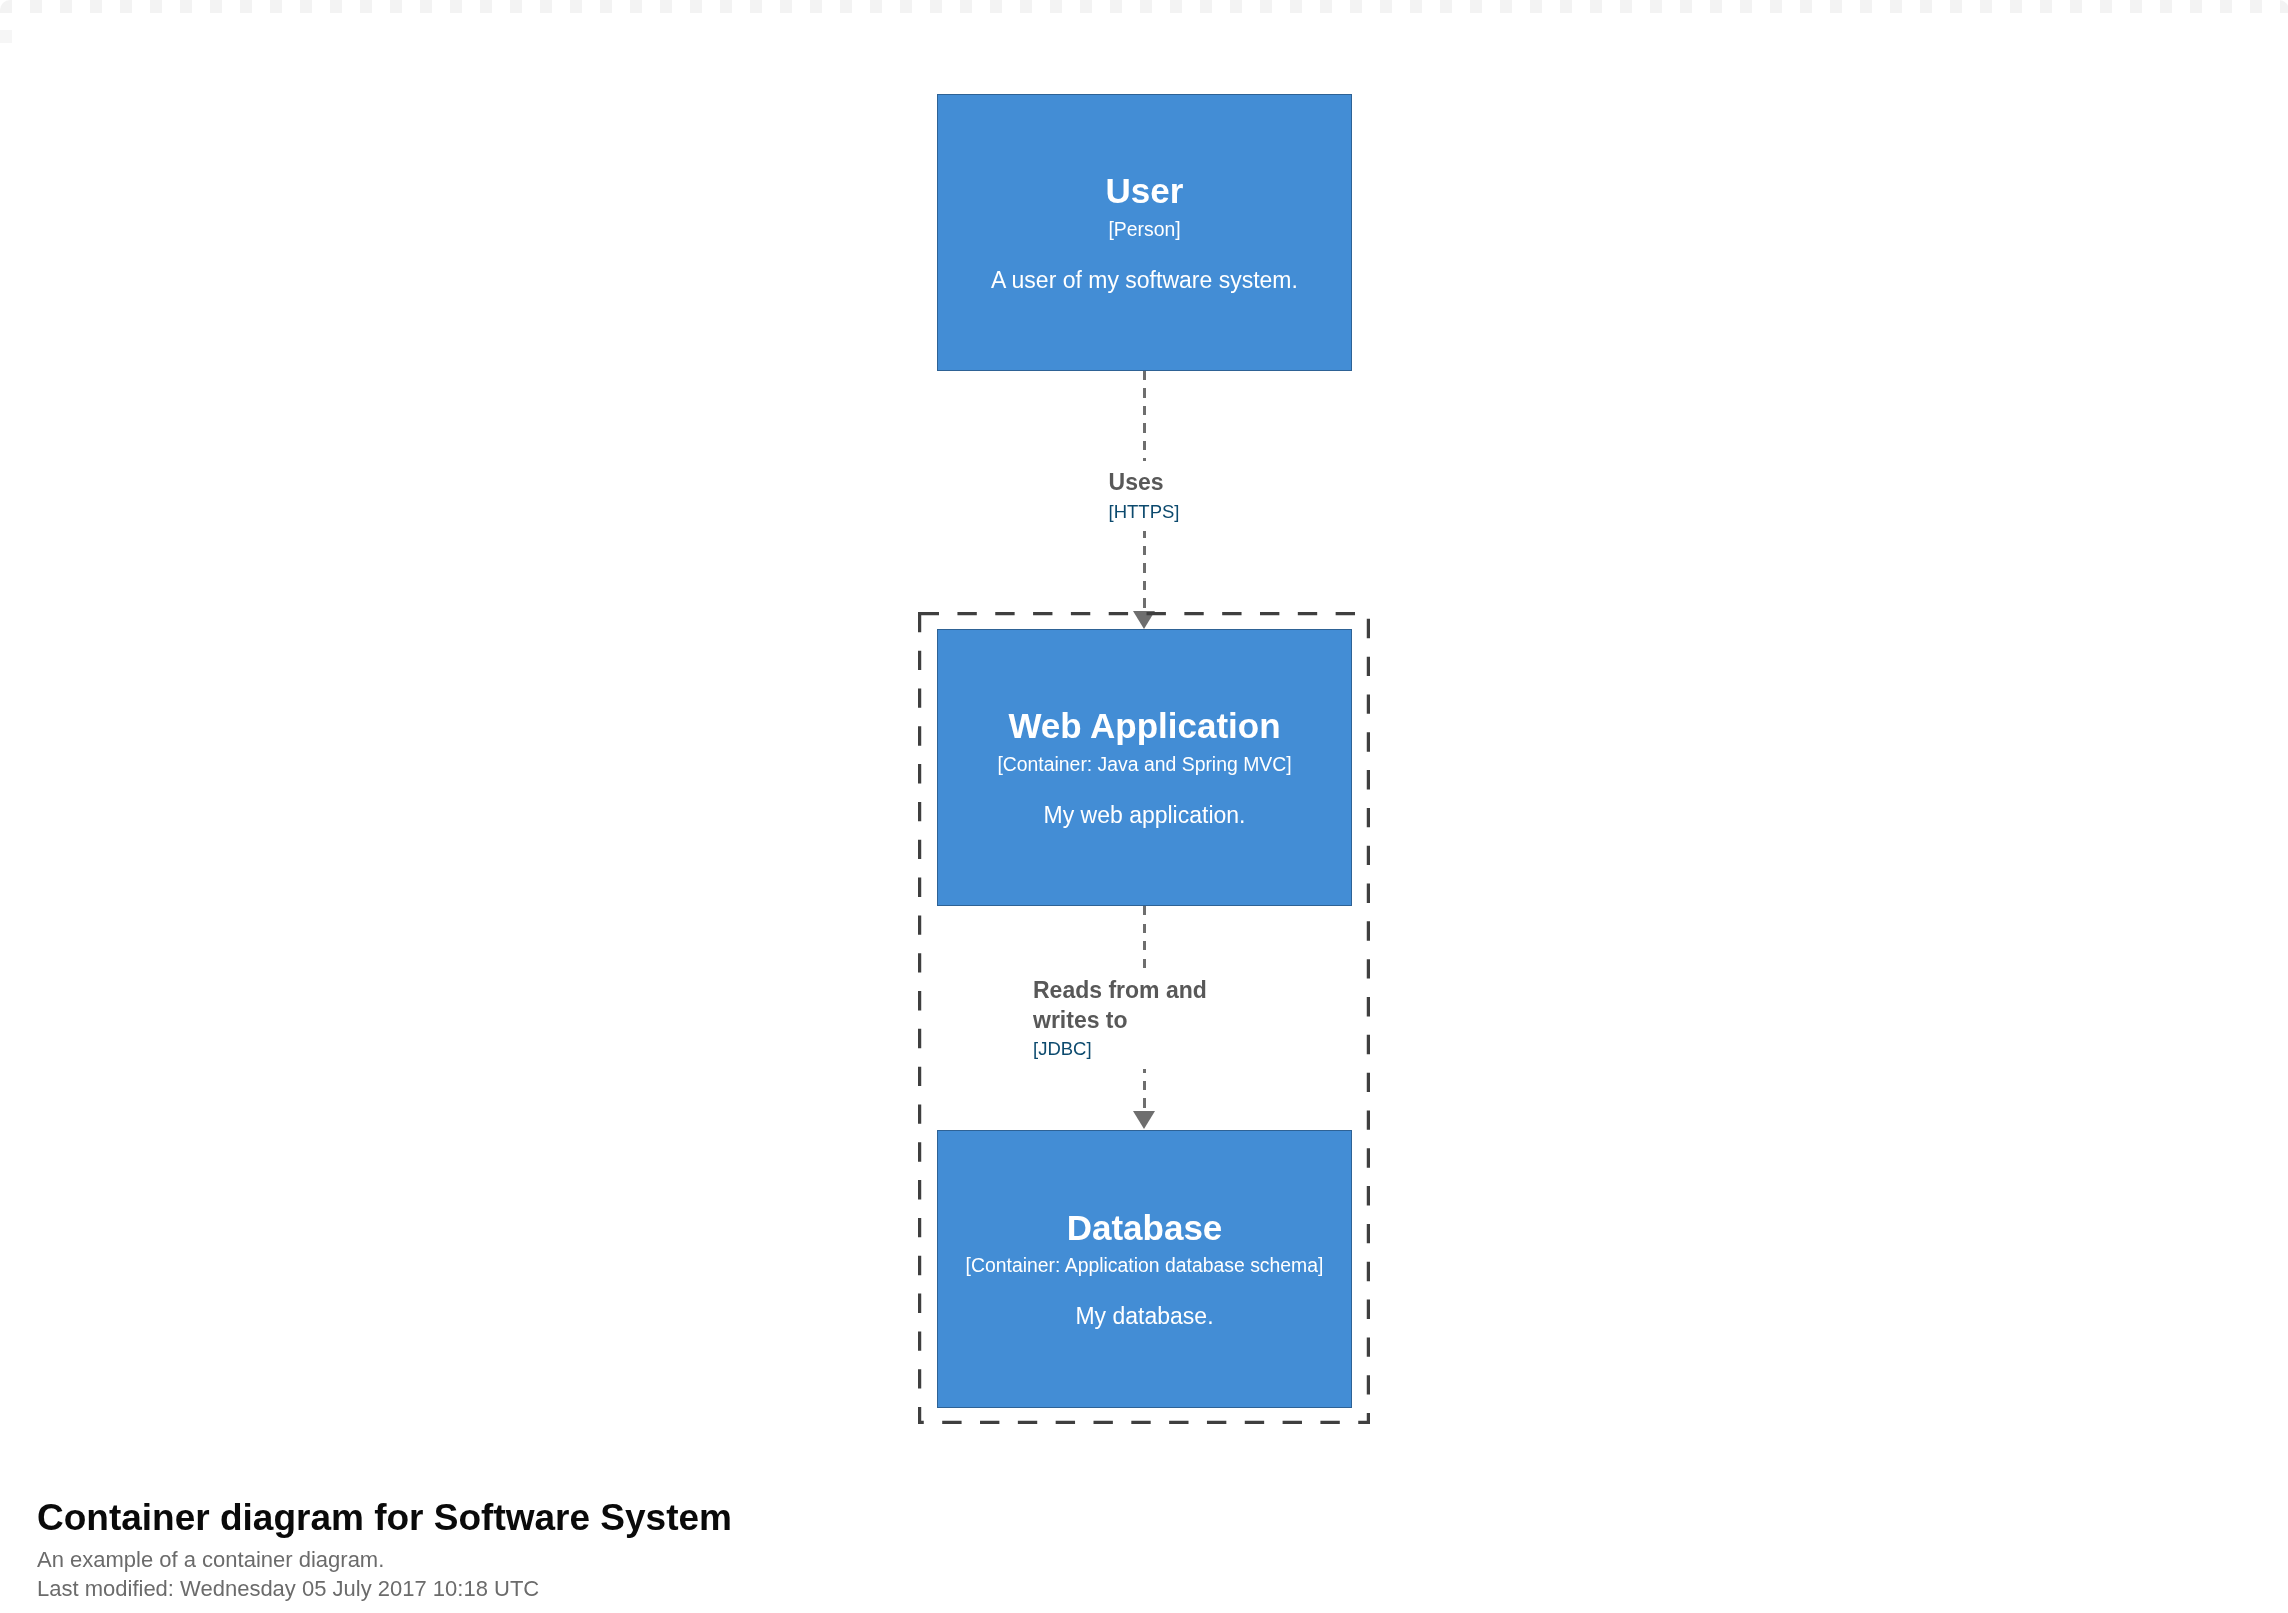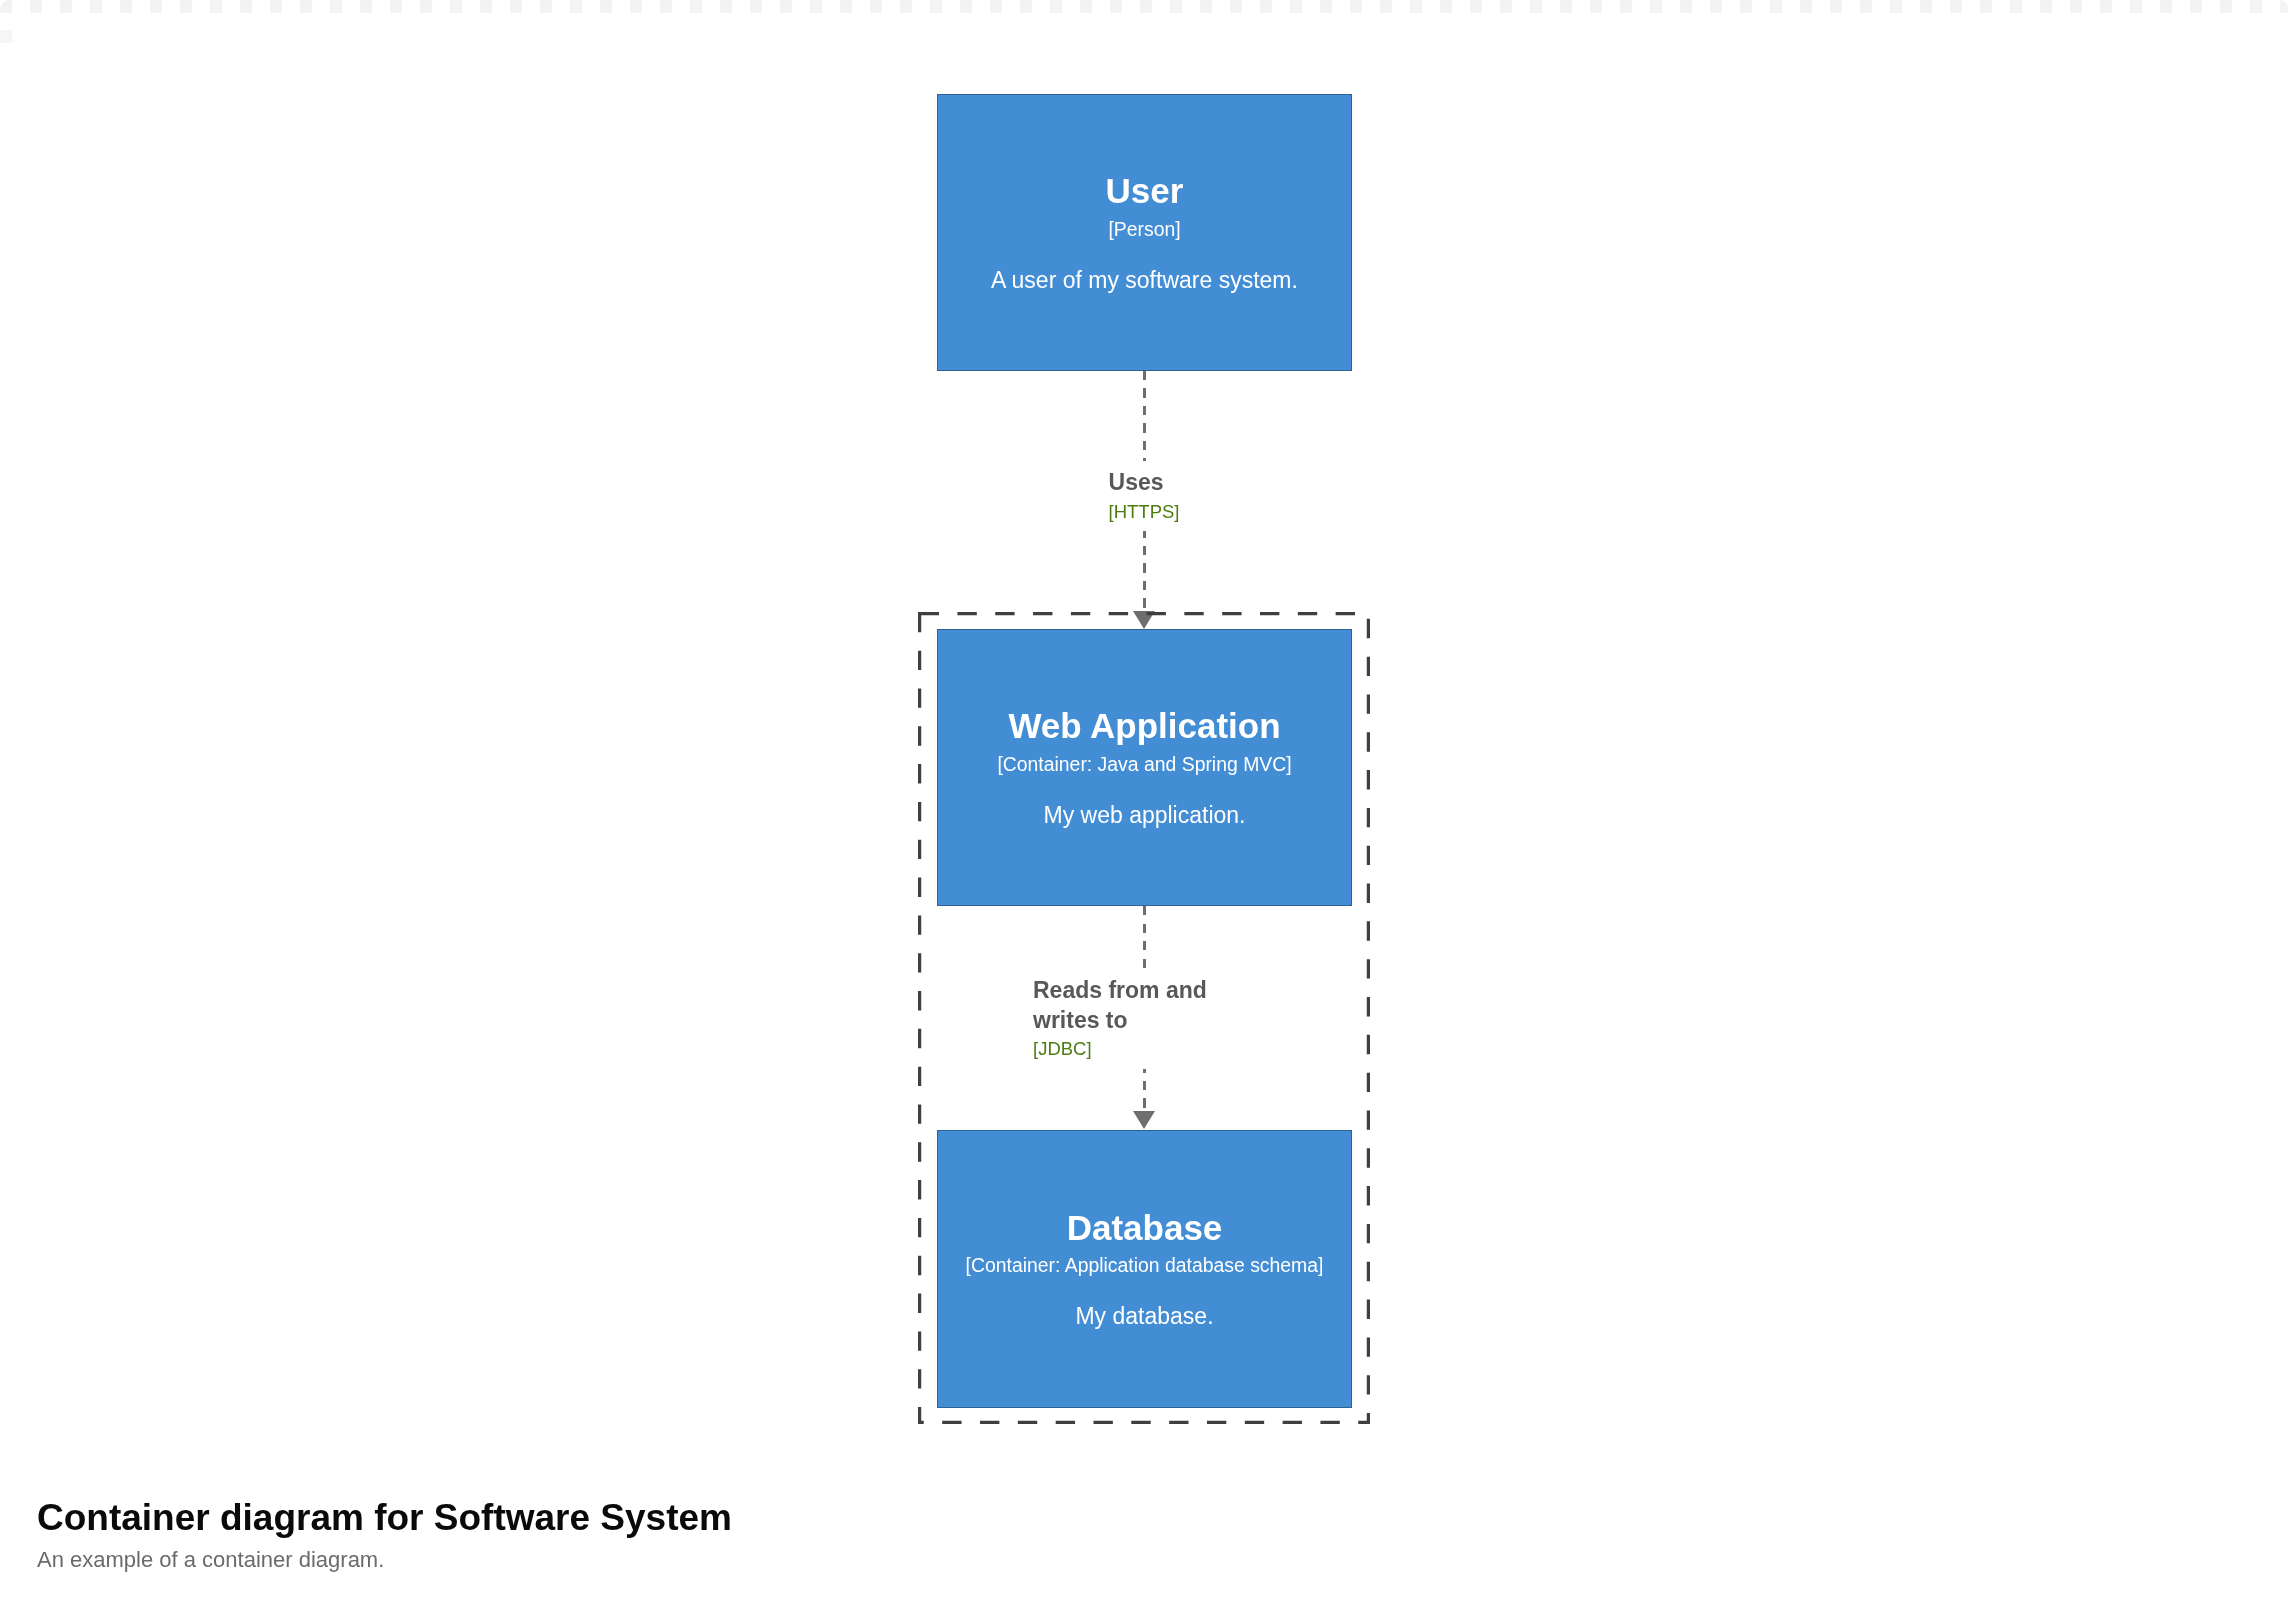--- a/index.html
+++ b/index.html
@@ -105,21 +105,21 @@
     z-index: 2;
   }
   .rel-label .rel-name {
     font-size: 23px;
     font-weight: bold;
     color: #585858;
     line-height: 29.5px;
   }
   .rel-label .rel-tech {
     font-size: 18.5px;
-    color: #4d7c0f;
+    color: #0c4a6e;
     line-height: 24px;
     margin-top: 1.8px;
   }
   #label-uses  { top: 461px; }
   #label-reads { top: 969px; }
   #label-reads .rel-name { width: 222px; }
 
   
   .title-block {
     position: absolute;
@@ -181,16 +181,17 @@
 
   <div class="node" id="node-database">
     <div class="name">Database</div>
     <div class="meta">[Container: Application database schema]</div>
     <div class="desc">My database.</div>
   </div>
 
   <div class="title-block">
     <h1 class="page-title">Container diagram for Software System</h1>
     <p class="page-sub first">An example of a container diagram.</p>
+    <p class="page-sub">Last modified: Wednesday 05 July 2017 10:18 UTC</p>
   </div>
 
 </div>
 
 
 </body></html>

